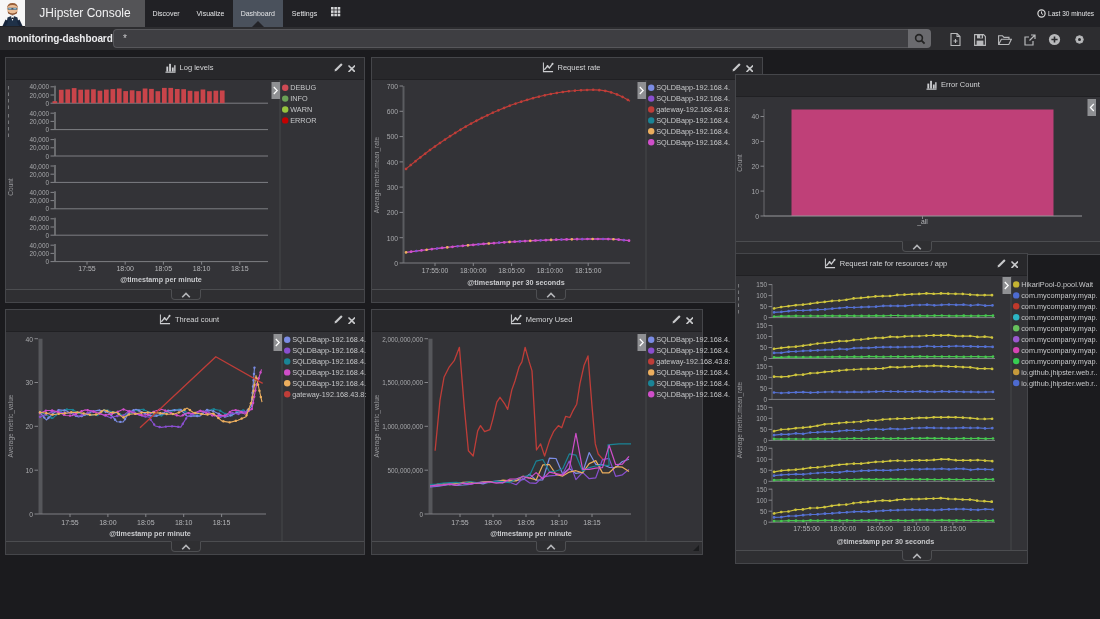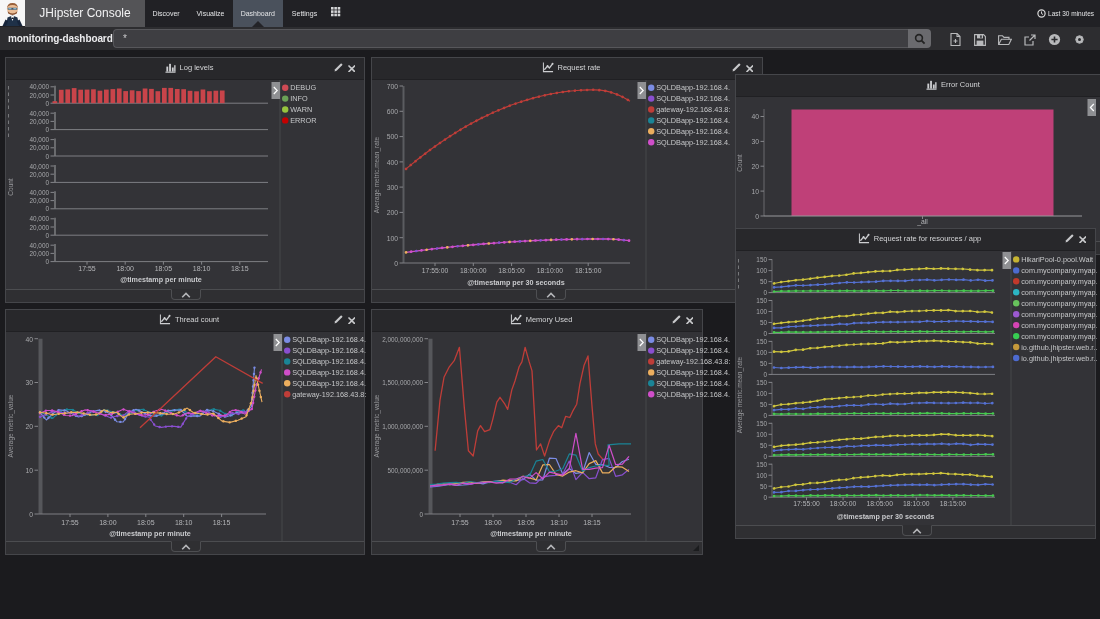--- a/index.html
+++ b/index.html
@@ -343,21 +343,21 @@
       <text x="186.5" y="126.5" font-size="6.8" fill="#b4b5b8" text-anchor="middle">_all</text>
       <text x="6" y="66" font-size="6.5" fill="#98999c" text-anchor="middle" transform="rotate(-90 6 66)">Count</text>
       <rect x="351.5" y="2" width="8.5" height="17" fill="#8f9093"></rect>
       <path d="M357.8 7 L354.4 10.5 L357.8 14" stroke="#fff" stroke-width="1.2" fill="none"></path>
     </svg>
 <div class="cbar"></div>
 <div class="ctab" style="left:165.5px"><svg width="28" height="10" style="vertical-align:top">
         <path d="M10.2 7.3 L14 3.5 L17.8 7.3" stroke="#b5b6b9" stroke-width="1.6" fill="none"></path>
       </svg></div>
 </div>
-<div class="panel" style="left:735px;top:228px;width:361px;height:311px">
+<div class="panel" style="left:735px;top:253px;width:293px;height:311px">
 <div class="pt"><span class="pticon"><svg width="12" height="11" viewBox="0 0 13 12" style="vertical-align:-2px">
           <path d="M1.5 0.5 V10.5 H12" stroke="#cdced1" stroke-width="1.1" fill="none"></path>
           <path d="M2.5 8.5 L6 4.5 L8 6.5 L11.5 2" stroke="#cdced1" stroke-width="1.4" fill="none"></path>
           <circle cx="6" cy="4.5" r="1.1" fill="#cdced1"></circle>
           <circle cx="11.5" cy="2" r="1.1" fill="#cdced1"></circle>
         </svg></span><span class="ptt">Request rate for resources / app</span>
 <span class="ptr"><svg width="9" height="9" viewBox="0 0 11 11" style="vertical-align:-1px">
           <path d="M0.7 10.4 L1.3 7.6 L8.0 0.9 a1.1 1.1 0 0 1 1.55 0 L9.9 1.25 a1.1 1.1 0 0 1 0 1.55 L3.2 9.5 Z" fill="#c8c9cb"></path>
         </svg>&nbsp;&nbsp;<svg width="7.5" height="7.5" viewBox="0 0 9 9" style="vertical-align:-1px">
           <path d="M1.2 1.2 L7.8 7.8 M7.8 1.2 L1.2 7.8" stroke="#c8c9cb" stroke-width="2" stroke-linecap="round"></path>

